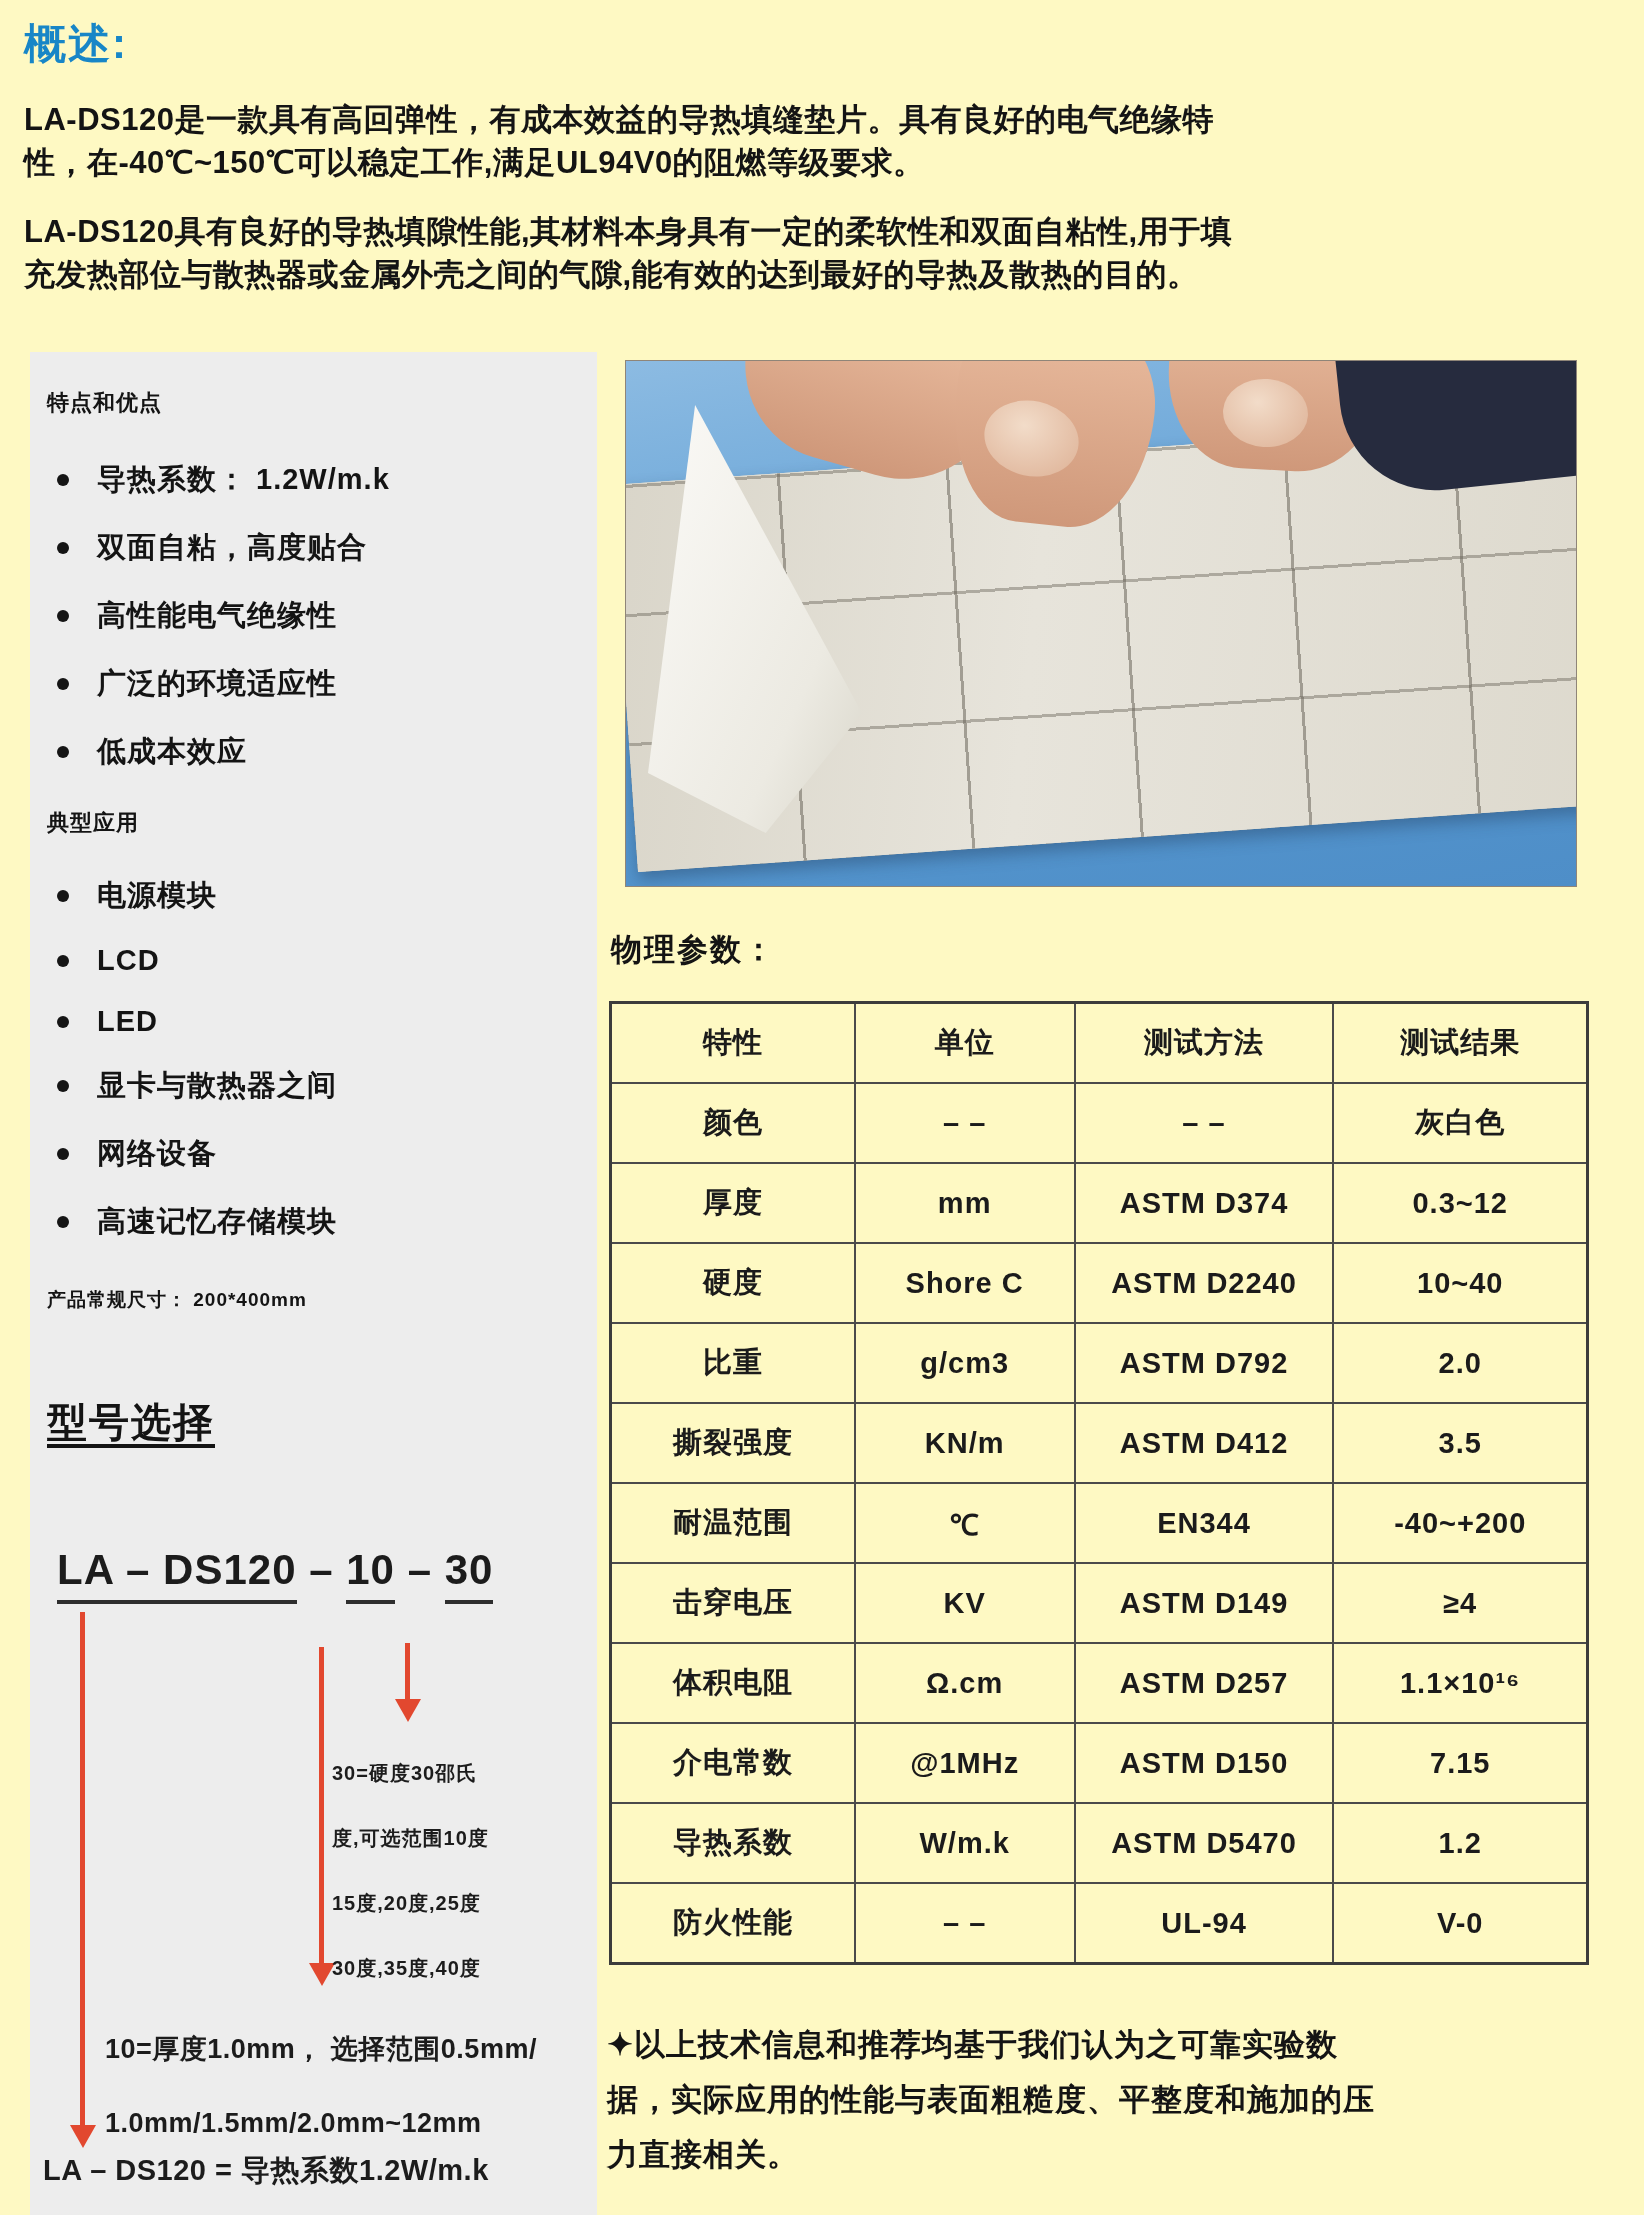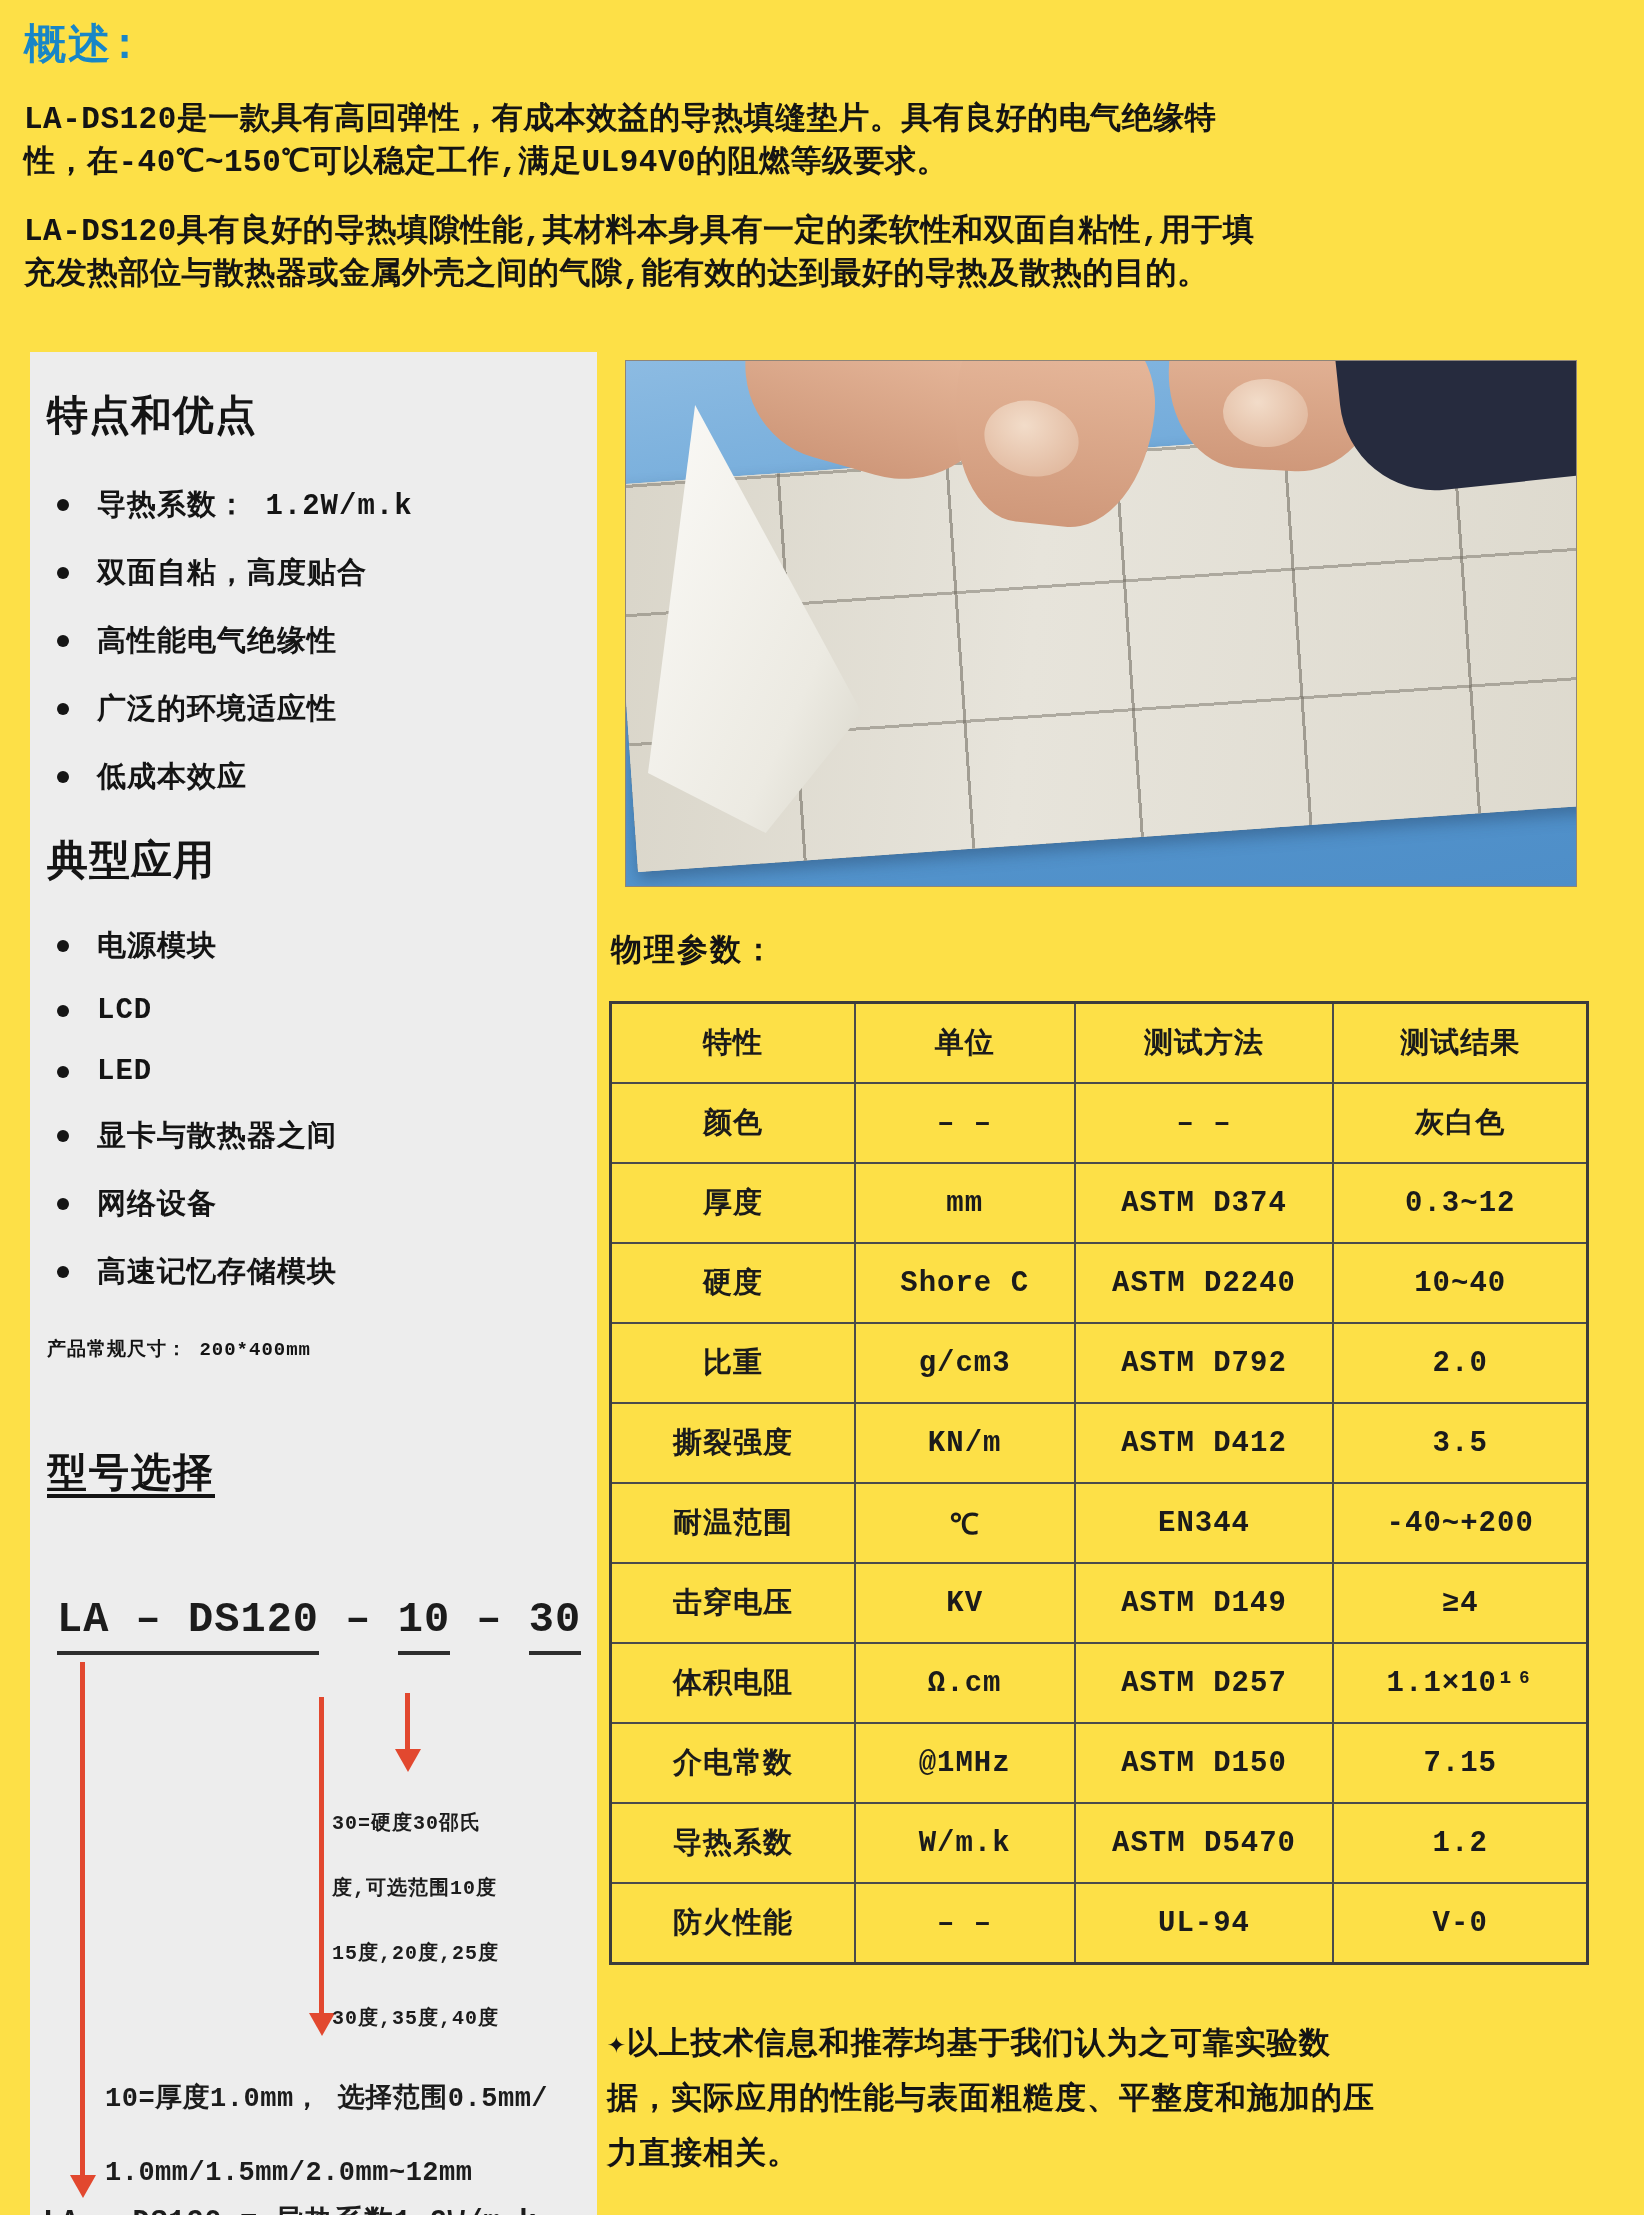--- a/index.html
+++ b/index.html
@@ -1,26 +1,26 @@
 <!DOCTYPE html>
 <html><head>
 <meta charset="utf-8">
 <style>
   html,body{margin:0;padding:0;background:#ffffff;}
-  .page{position:relative;width:1645px;height:2216px;background:#fde047;overflow:hidden;
-        font-family:Liberation Mono, monospace;color:#141414;}
+  .page{position:relative;width:1645px;height:2216px;background:#fef9c3;overflow:hidden;
+        font-family:Liberation Sans, sans-serif;color:#141414;}
   
   .top{padding:16px 24px 0 24px;}
   .doc-title{font-size:42px;font-weight:bold;color:#1886c7;letter-spacing:2px;margin:0 0 26px 0;}
   .para{font-size:31px;font-weight:bold;line-height:43px;letter-spacing:0.5px;margin:0 0 26px 0;}
   .para div{white-space:nowrap;}
   
   .main{display:flex;margin:56px 0 0 30px;align-items:stretch;}
   .sidebar{width:567px;box-sizing:border-box;background:#ededed;padding:28px 14px 10px 17px;flex:none;}
-  .side-h{font-size:41px;font-weight:bold;margin:8px 0 42px 0;letter-spacing:1px;}
+  .side-h{font-size:22px;font-weight:bold;margin:8px 0 42px 0;letter-spacing:1px;}
   .blist{list-style:none;margin:0;padding:0 0 0 10px;text-align:right;}
   .blist li{display:flex;align-items:center;font-size:29px;font-weight:bold;margin-bottom:28px;letter-spacing:1px;}
   .blist li::before{content:"";width:12px;height:12px;border-radius:50%;background:#151515;margin-right:28px;flex:none;}
   .apps-h{margin:36px 0 38px 0;}
   .size-note{font-size:19px;font-weight:bold;line-height:60px;letter-spacing:1px;margin-top:10px;}
   .model-h{font-size:40px;font-weight:bold;margin:65px 0 0 0;letter-spacing:2px;
            text-decoration:underline;text-underline-offset:8px;}
   .model-code{margin:96px 0 0 10px;font-size:42px;font-weight:bold;letter-spacing:1px;color:#1c1c1c;white-space:nowrap;}
   .model-code .u{border-bottom:4px solid #2e2e2e;padding-bottom:7px;text-align:right;}
   

